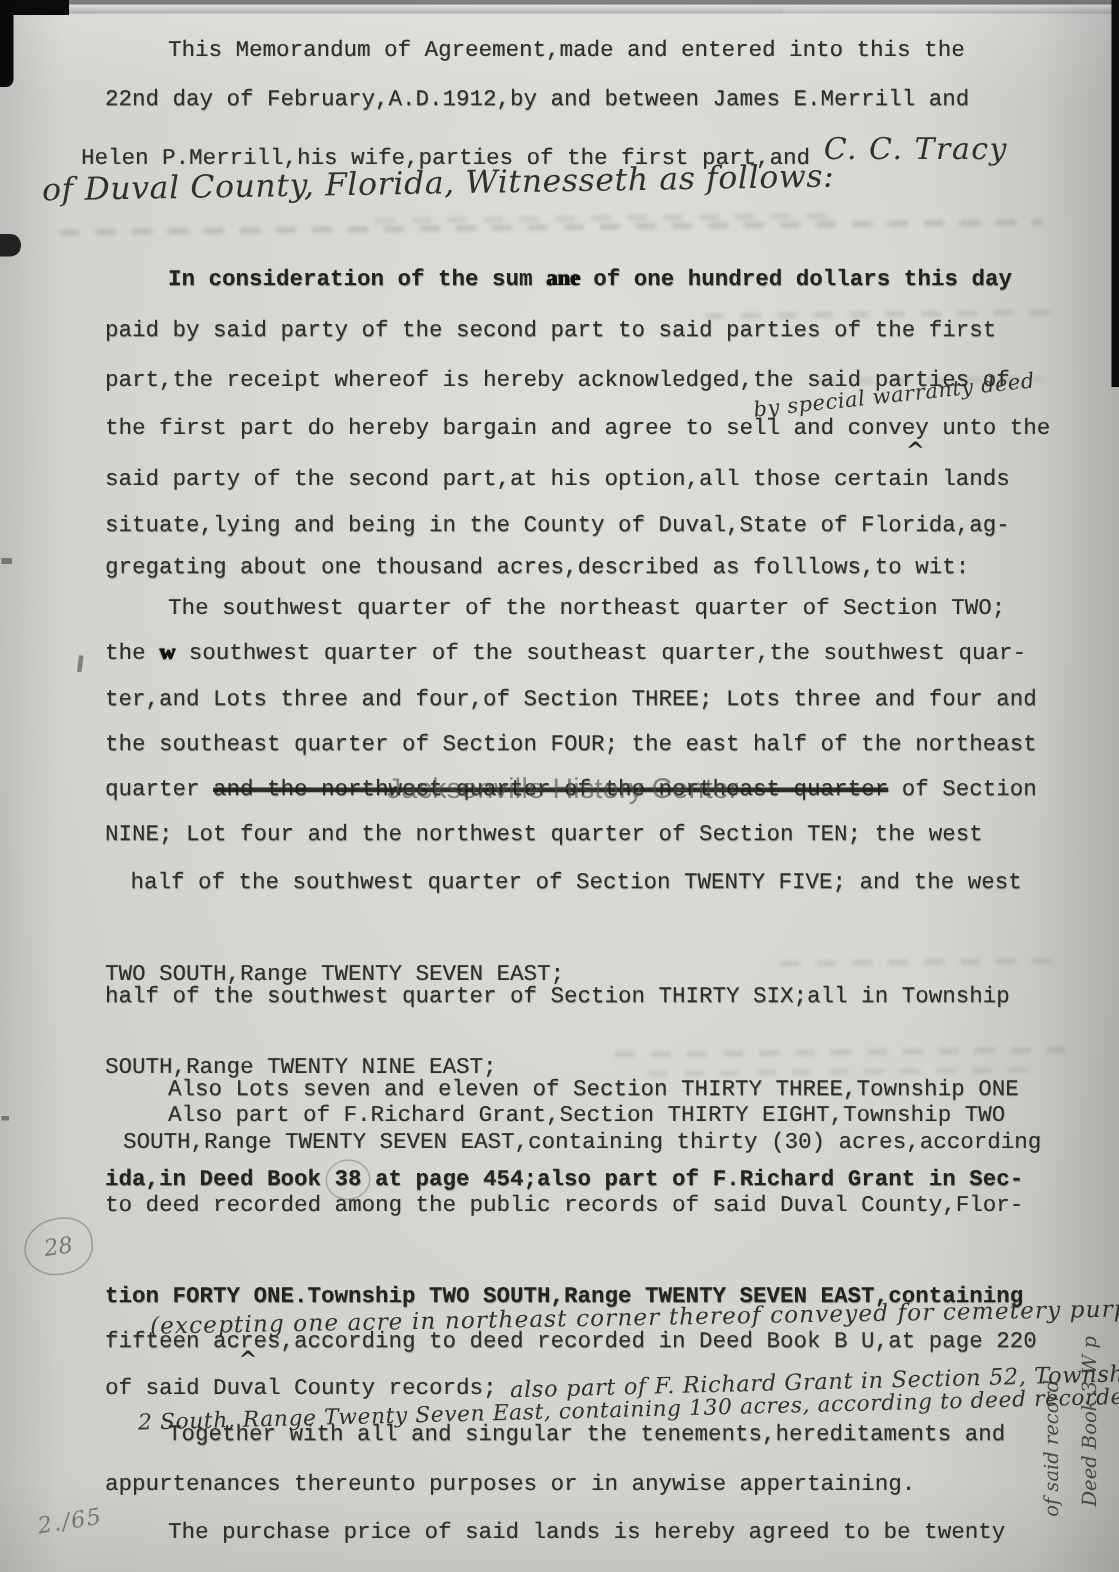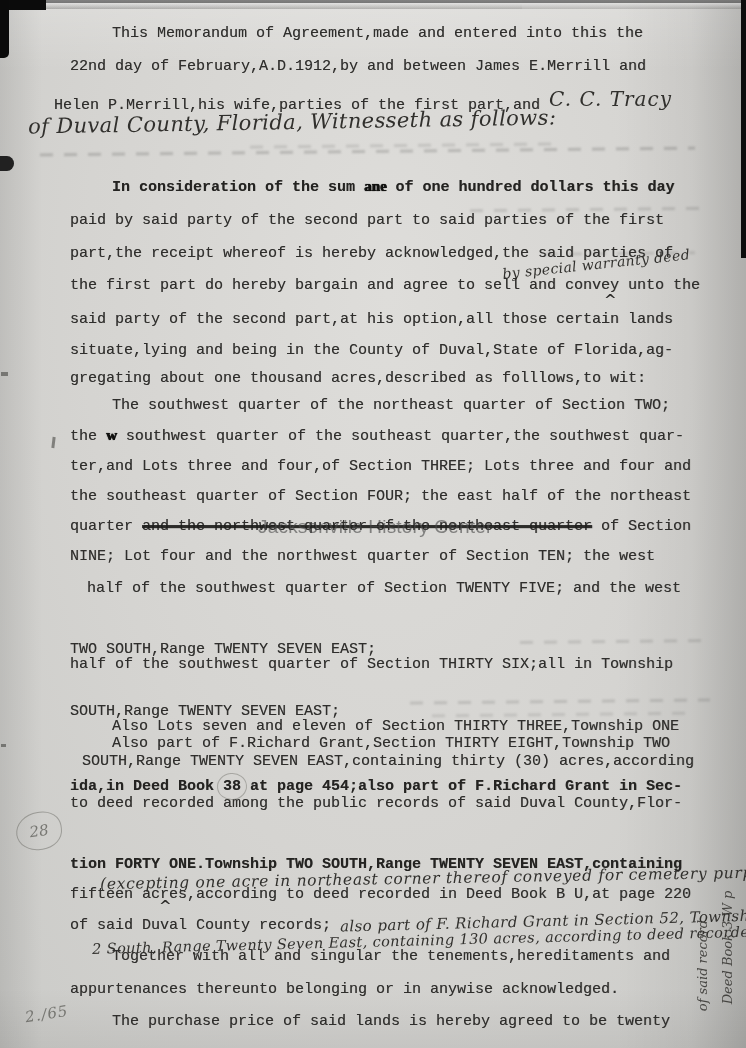--- a/index.html
+++ b/index.html
@@ -105,32 +105,32 @@
       <div class="line" style="top: 397px; left: 112px;"><span>The southwest quarter of the northeast quarter of Section TWO;</span></div>
       <div class="line" style="top: 427px; left: 70px;"><span>the </span><span class="overstrike">w</span><span> southwest quarter of the southeast quarter,the southwest quar-</span></div>
       <div class="line" style="top: 458px; left: 70px;"><span>ter,and Lots three and four,of Section THREE; Lots three and four and</span></div>
       <div class="line" style="top: 488px; left: 70px;"><span>the southeast quarter of Section FOUR; the east half of the northeast</span></div>
       <div class="line" style="top: 518px; left: 70px;"><span>quarter </span><span class="strike">and the northwest quarter of the northeast quarter</span><span> of Section</span></div>
       <div class="line" style="top: 548px; left: 70px; text-align: center;"><span>NINE; Lot four and the northwest quarter of Section TEN; the west</span></div>
       <div class="line" style="top: 580px; left: 70px; margin-left: 17px;"><span>half of the southwest quarter of Section TWENTY FIVE; and the west</span></div>
       <div class="line" style="top: 612px; left: 70px; margin-top: 44px;"><span>half of the southwest quarter of Section THIRTY SIX;all in Township</span></div>
       <div class="line" style="top: 641px; left: 70px;"><span>TWO SOUTH,Range TWENTY SEVEN EAST;</span></div>
       <div class="line" style="top: 674px; left: 112px; margin-top: 44px;"><span>Also Lots seven and eleven of Section THIRTY THREE,Township ONE</span></div>
-      <div class="line" style="top: 703px; left: 70px;"><span>SOUTH,Range TWENTY SEVEN EAST;</span></div>
+      <div class="line" style="top: 703px; left: 70px;"><span>SOUTH,Range TWENTY NINE EAST;</span></div>
       <div class="line" style="top: 735px; left: 112px;"><span>Also part of F.Richard Grant,Section THIRTY EIGHT,Township TWO</span></div>
       <div class="line" style="top: 753px; left: 70px; margin-left: 12px;"><span>SOUTH,Range TWENTY SEVEN EAST,containing thirty (30) acres,according</span></div>
       <div class="line" style="top: 795px; left: 70px;"><span>to deed recorded among the public records of said Duval County,Flor-</span></div>
       <div class="line dark" style="top: 778px; left: 70px;"><span>ida,in Deed Book </span><span class="circled">38</span><span> at page 454;also part of F.Richard Grant in Sec-</span></div>
       <div class="line dark" style="top: 856px; left: 70px;"><span>tion FORTY ONE.Township TWO SOUTH,Range TWENTY SEVEN EAST,containing</span></div>
       <div class="line handline hl29" style="top: 869px; left: 100px; font-size: 15.5px; transform: rotate(-1deg);"><span class="hand">(excepting one acre in northeast corner thereof conveyed for cemetery purposes)</span></div>
       <div class="line" style="top: 886px; left: 70px;"><span>fifteen acres,according to deed recorded in Deed Book B U,at page 220</span></div>
       <div class="line" style="top: 915px; left: 70px;"><span>of said Duval County records; </span><span class="hand hand-inline">also part of F. Richard Grant in Section 52, Township</span></div>
       <div class="line handline" style="top: 932px; left: 92px; font-size: 14.5px; transform: rotate(-1.5deg);"><span class="hand">2 South, Range Twenty Seven East, containing 130 acres, according to deed recorded in</span></div>
       <div class="line" style="top: 948px; left: 112px;"><span>Together with all and singular the tenements,hereditaments and</span></div>
-      <div class="line" style="top: 981px; left: 70px;"><span>appurtenances thereunto belonging or in anywise acknowledged.</span></div>
+      <div class="line" style="top: 981px; left: 70px;"><span>appurtenances thereunto purposes or in anywise appertaining.</span></div>
       <div class="line" style="top: 1013px; left: 112px;"><span>The purchase price of said lands is hereby agreed to be twenty</span></div>
     </div>
 
   <span class="caret caret1">^</span>
   <span class="caret caret2">^</span>
 
   <div class="watermark">Jacksonville History Center</div>
 
   <div class="pencil page-num">28</div>
   <div class="pencil corner-note">2./65</div>

